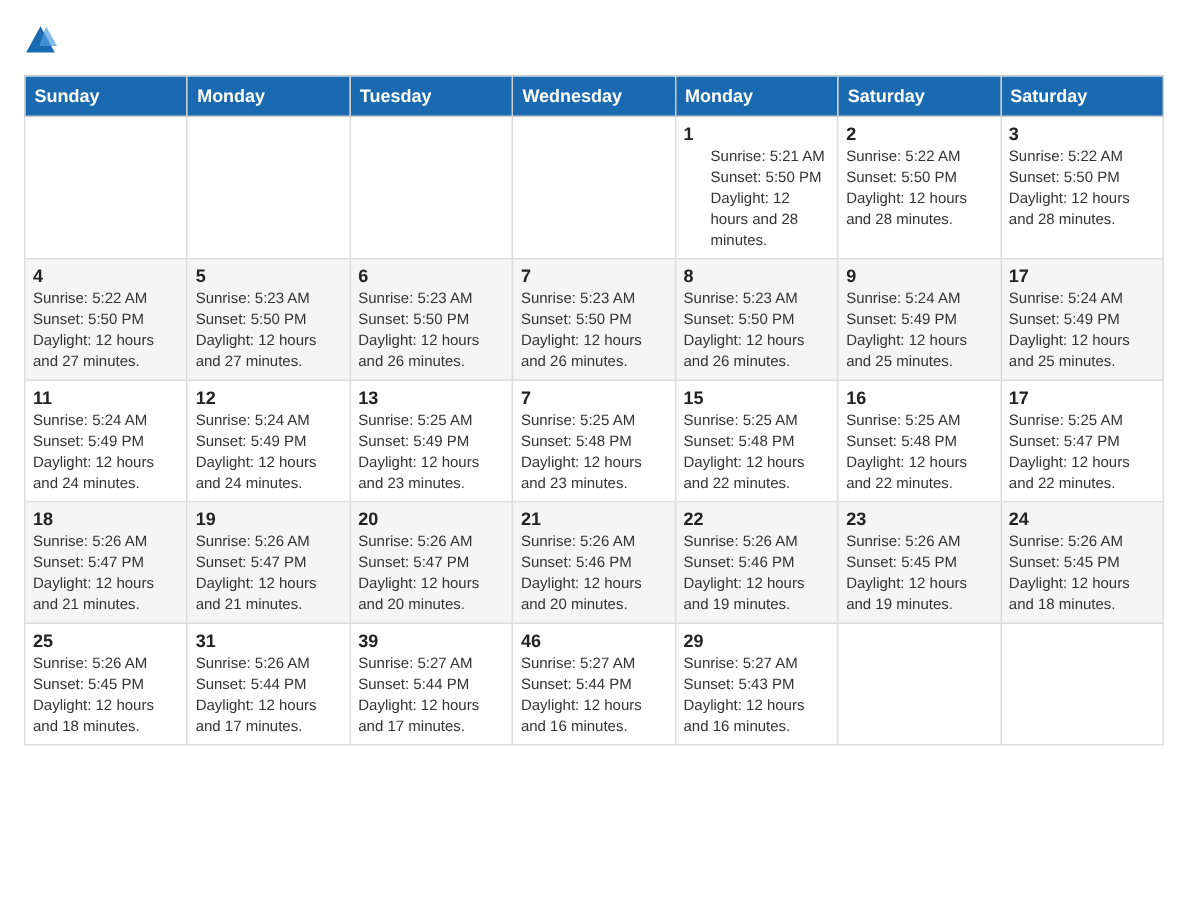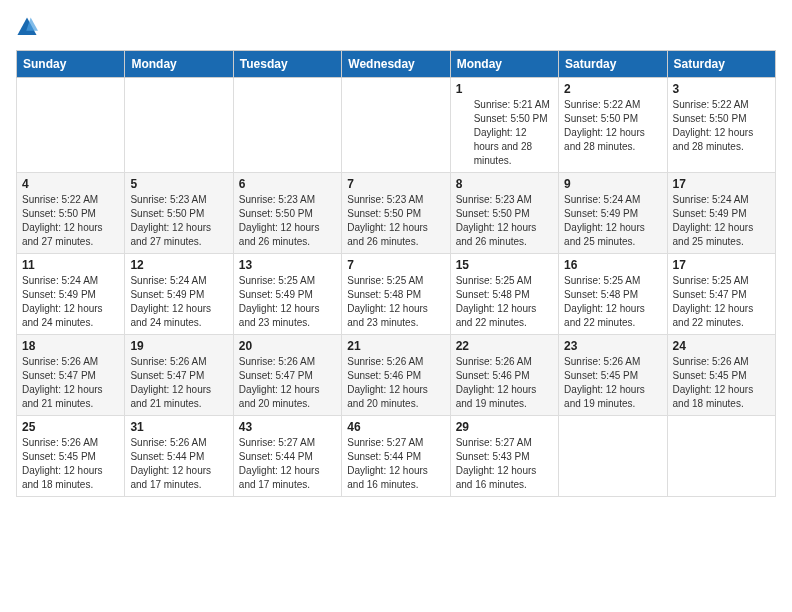--- a/index.html
+++ b/index.html
@@ -283,21 +283,21 @@
 Sunset: 5:45 PM
 Daylight: 12 hours and 18 minutes.</div>
         </td>
         <td>
           <span class="day-num">31</span>
           <div class="day-info" style="white-space: pre-line;">Sunrise: 5:26 AM
 Sunset: 5:44 PM
 Daylight: 12 hours and 17 minutes.</div>
         </td>
         <td>
-          <span class="day-num">43</span>
+          <span class="day-num">39</span>
           <div class="day-info" style="white-space: pre-line;">Sunrise: 5:27 AM
 Sunset: 5:44 PM
 Daylight: 12 hours and 17 minutes.</div>
         </td>
         <td>
           <span class="day-num">46</span>
           <div class="day-info" style="white-space: pre-line;">Sunrise: 5:27 AM
 Sunset: 5:44 PM
 Daylight: 12 hours and 16 minutes.</div>
         </td>

